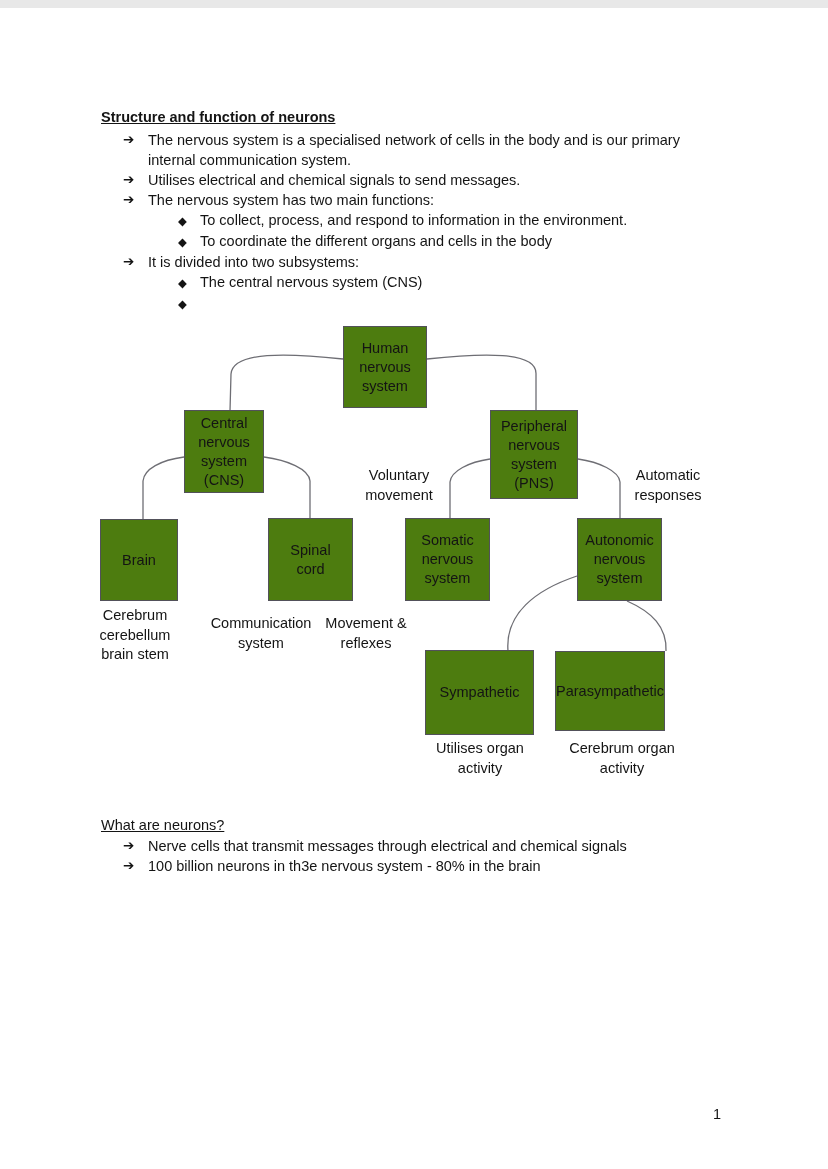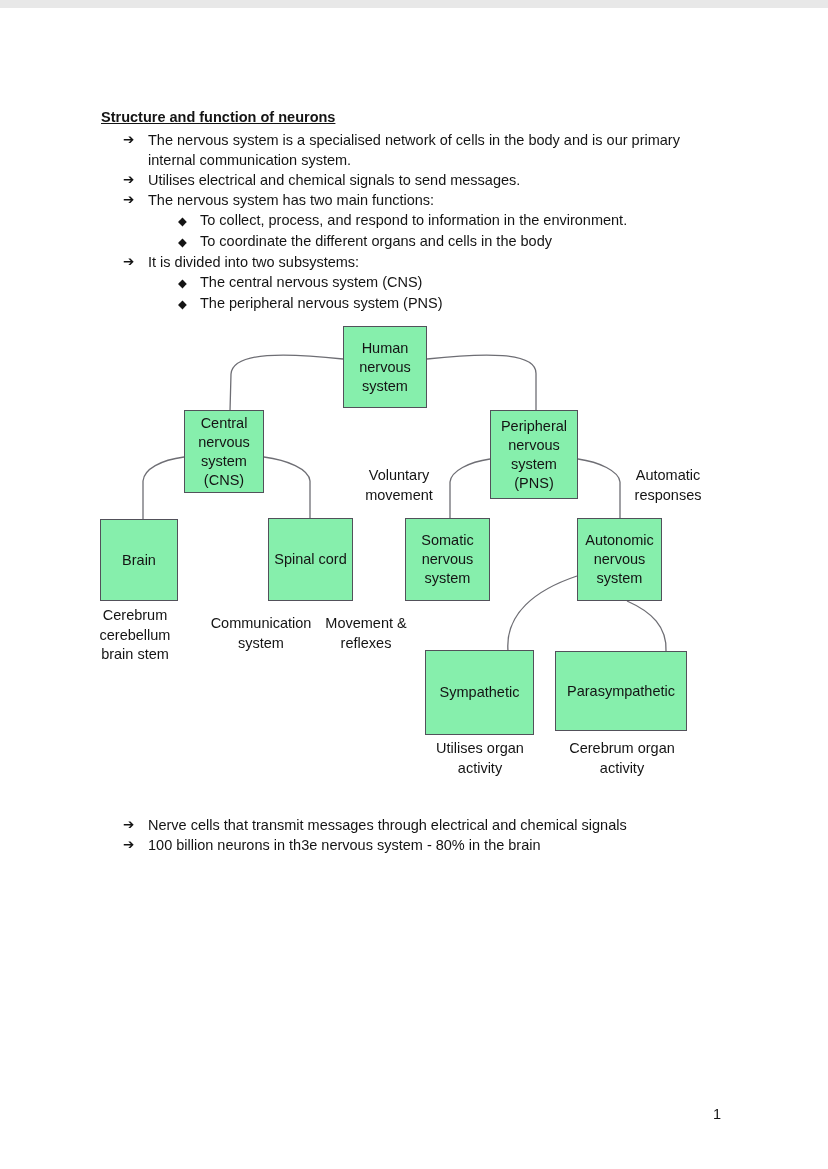--- a/index.html
+++ b/index.html
@@ -18,23 +18,23 @@
   .l1 .m { width:25px; font-size:13.5px; }
   .l2 { margin-left:77px; }
   .l2 .m { width:22px; font-size:11.5px; padding-top:1px; }
   .item .t { max-width:582px; }
 
   .connectors { position:absolute; left:0; top:0; z-index:0; pointer-events:none; }
   .connectors path { fill:none; stroke:#6e6e74; stroke-width:1.3; }
 
   .node {
     position:absolute; z-index:1; box-sizing:border-box;
-    background:#86efac; border:1.5px solid #52515a;
+    background:#4d7c0f; border:1.5px solid #52515a;
     display:flex; align-items:center; justify-content:center;
-    text-align:center; font-size:14.5px; line-height:19px; padding:4px;
+    text-align:center; font-size:14.5px; line-height:19px; padding:14px;
   }
   .anno {
     position:absolute; z-index:1; text-align:center;
     font-size:14.5px; line-height:19.5px;
   }
   .pagenum { position:absolute; left:705px; top:1098px; width:24px; text-align:center; font-size:14.5px; }
 </style>
 </head>
 <body>
 
@@ -76,43 +76,43 @@
     <div class="item l1">
       <span class="m">➔</span>
       <span class="t">It is divided into two subsystems:</span>
     </div>
     <div class="item l2">
       <span class="m">◆</span>
       <span class="t">The central nervous system (CNS)</span>
     </div>
     <div class="item l2">
       <span class="m">◆</span>
-      <span class="t">The peripheral nervous system (PNS)</span>
     </div>
   </div>
 
   <div class="node" style="left:343px; top:318px; width:84px; height:82px">Human nervous system</div>
   <div class="node" style="left:184px; top:402px; width:80px; height:83px">Central nervous system (CNS)</div>
   <div class="node" style="left:490px; top:402px; width:88px; height:89px">Peripheral nervous system (PNS)</div>
   <div class="node" style="left:100px; top:511px; width:78px; height:82px">Brain</div>
   <div class="node" style="left:268px; top:510px; width:85px; height:83px">Spinal cord</div>
   <div class="node" style="left:405px; top:510px; width:85px; height:83px">Somatic nervous system</div>
   <div class="node" style="left:577px; top:510px; width:85px; height:83px">Autonomic nervous system</div>
   <div class="node" style="left:425px; top:642px; width:109px; height:85px">Sympathetic</div>
-  <div class="node" style="left:555px; top:643px; width:132px; height:80px">Parasympathetic</div>
+  <div class="node" style="left:555px; top:643px; width:110px; height:80px">Parasympathetic</div>
 
   <div class="anno" style="left:354px; top:458px; width:90px">Voluntary movement</div>
   <div class="anno" style="left:623px; top:458px; width:90px">Automatic responses</div>
   <div class="anno" style="left:91px; top:598px; width:88px">Cerebrum cerebellum brain stem</div>
   <div class="anno" style="left:201px; top:606px; width:120px">Communication system</div>
   <div class="anno" style="left:321px; top:606px; width:90px">Movement &amp; reflexes</div>
   <div class="anno" style="left:430px; top:731px; width:100px">Utilises organ activity</div>
   <div class="anno" style="left:560px; top:731px; width:124px">Cerebrum organ activity</div>
 
   <div class="sec" style="top:807px">
+    <div class="h2">What are neurons?</div>
     <div class="item l1">
       <span class="m">➔</span>
       <span class="t">Nerve cells that transmit messages through electrical and chemical signals</span>
     </div>
     <div class="item l1">
       <span class="m">➔</span>
       <span class="t">100 billion neurons in th3e nervous system - 80% in the brain</span>
     </div>
   </div>
 

